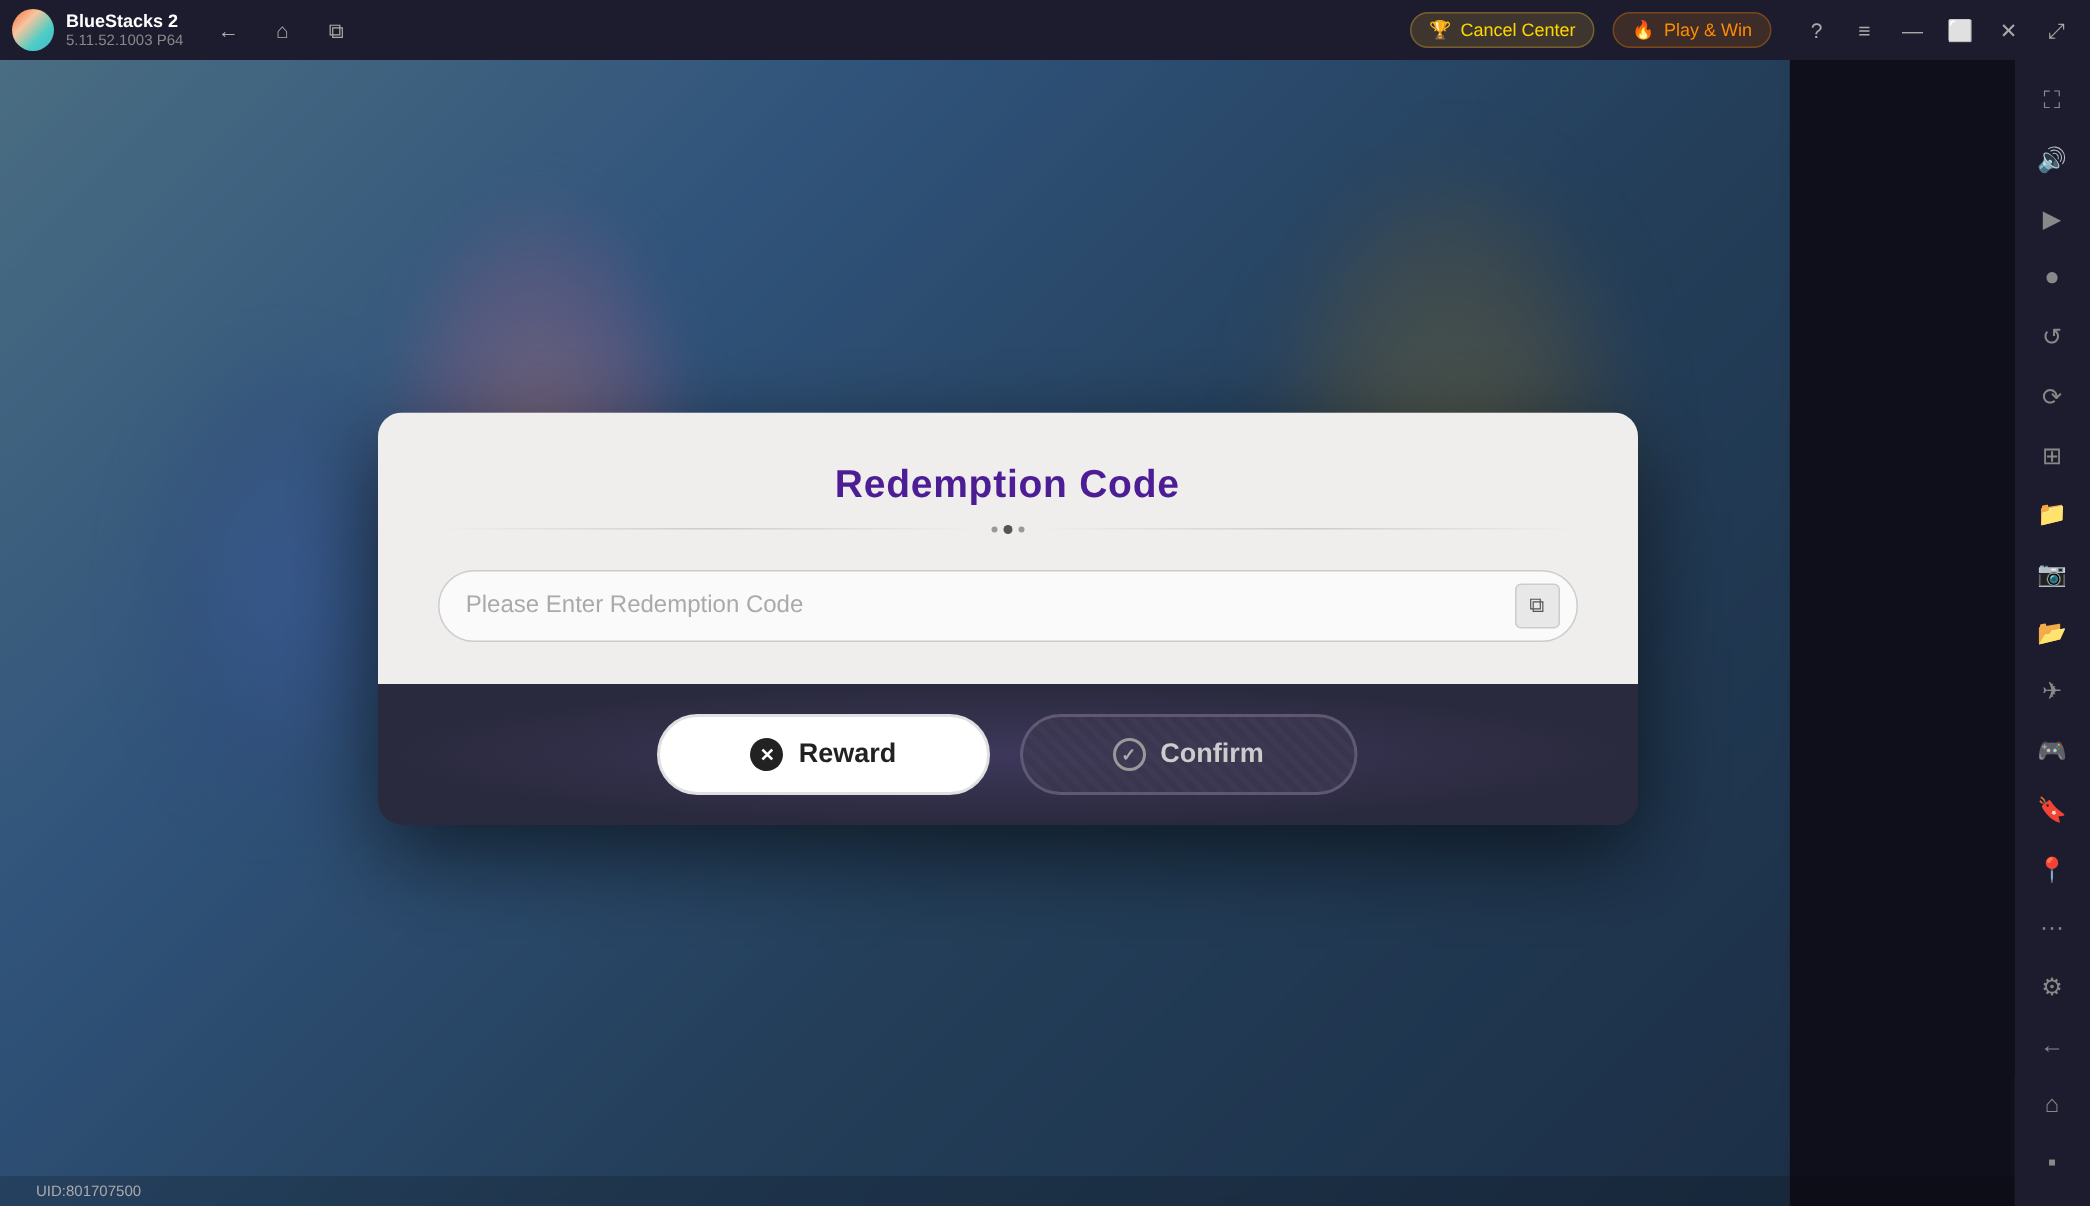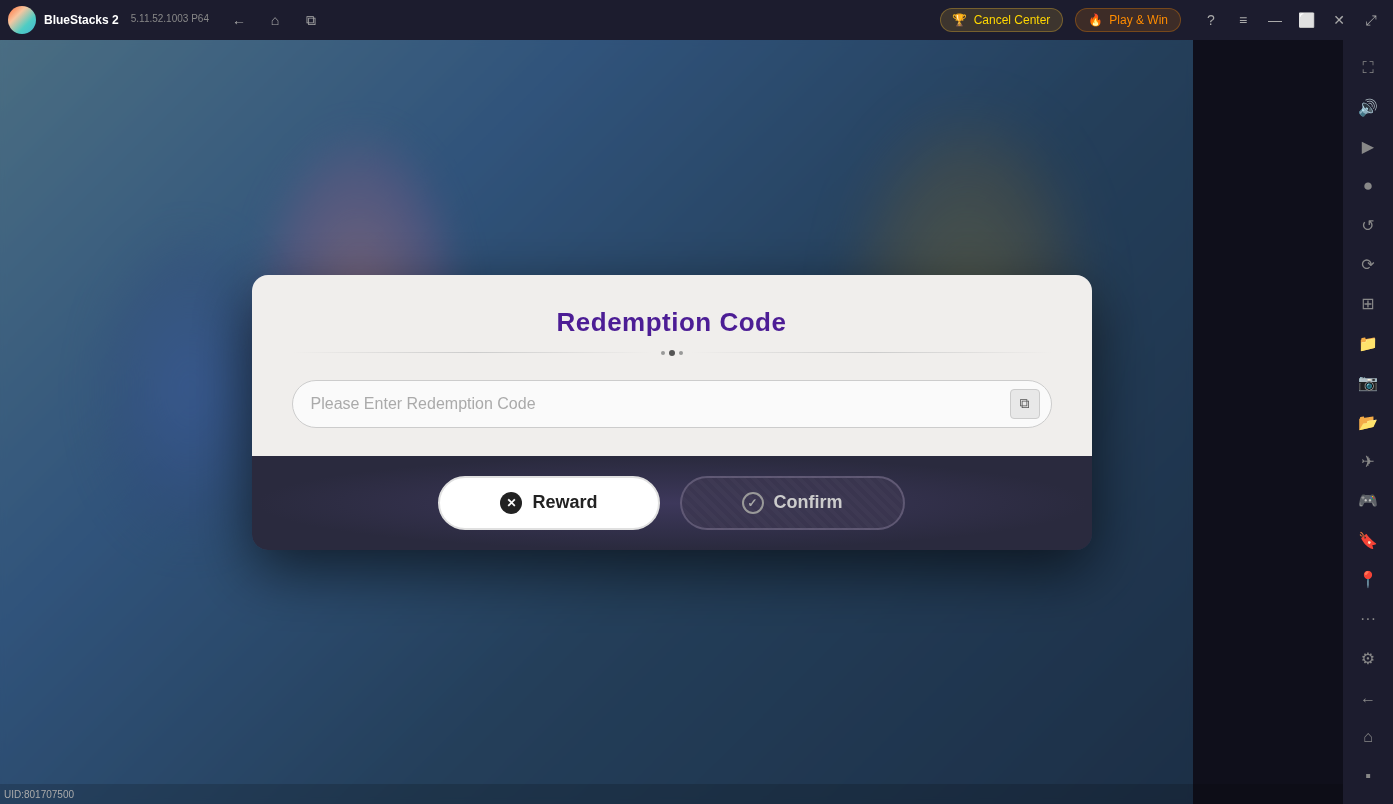--- a/index.html
+++ b/index.html
@@ -109,34 +109,34 @@
       width: 28px;
       height: 28px;
       border-radius: 50%;
       background: linear-gradient(135deg, #ff6b35, #f7c59f, #4ecdc4, #45b7d1);
       margin-right: 8px;
       flex-shrink: 0;
     }
 
     .titlebar-app-info {
       display: flex;
+      flex-direction: column;
       margin-right: 16px;
     }
 
     .titlebar-app-name {
       color: #fff;
       font-size: 12px;
       font-weight: 600;
       line-height: 1.2;
     }
 
     .titlebar-version {
       color: #888;
       font-size: 10px;
-      margin-left: 12px;
     }
 
     .titlebar-nav {
       display: flex;
       gap: 8px;
       margin-right: auto;
     }
 
     .titlebar-nav-btn {
       width: 28px;
@@ -206,21 +206,21 @@
     
     .bottom-bar {
       position: absolute;
       bottom: 0;
       left: 0;
       right: 50px;
       height: 20px;
       background: rgba(0,0,0,0.5);
       display: flex;
       align-items: center;
-      padding: 0 4px;
+      padding: 0 24px;
       z-index: 10;
     }
 
     .uid-text {
       color: #aaa;
       font-size: 10px;
     }
 
     
     .modal-overlay {

